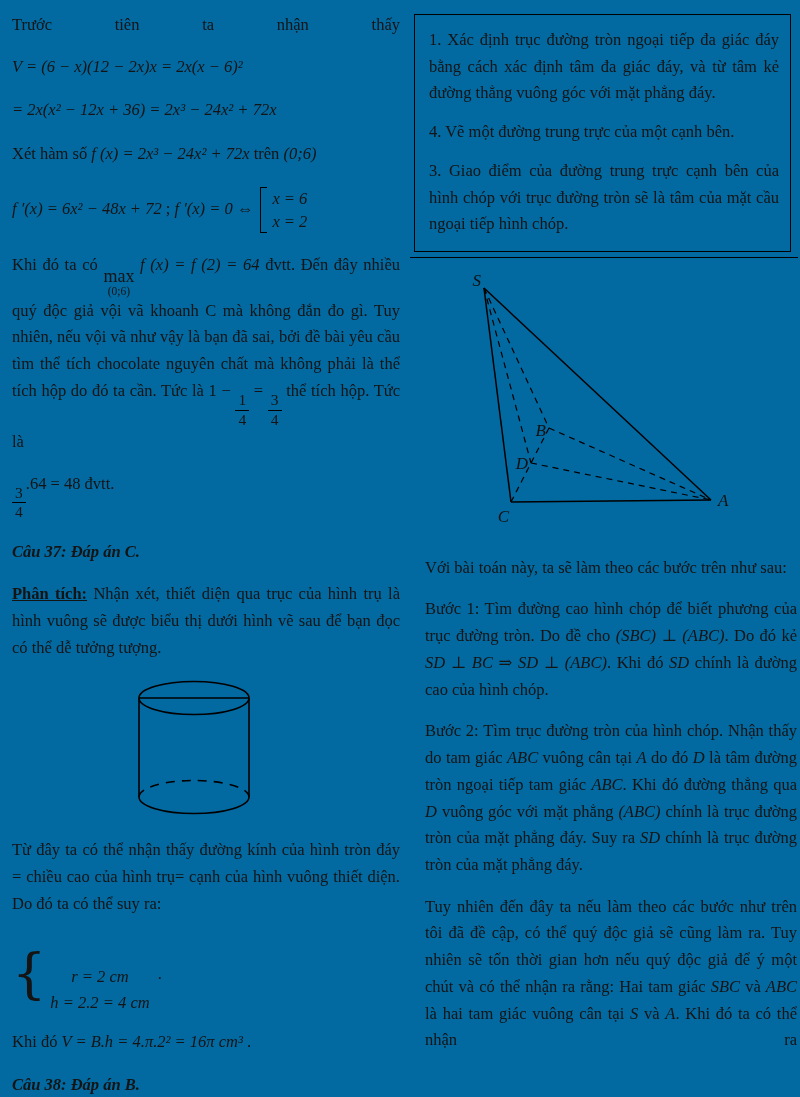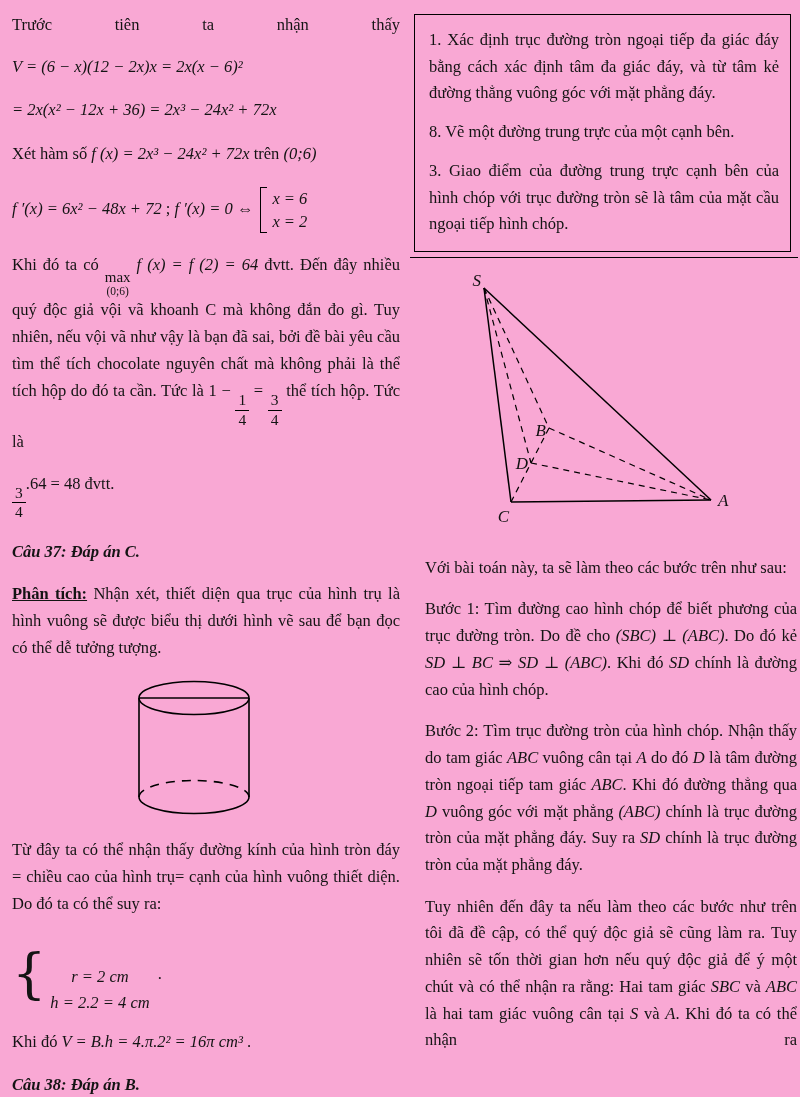--- a/index.html
+++ b/index.html
@@ -1,17 +1,17 @@
 <!DOCTYPE html>
 <html><head>
 <meta charset="utf-8">
 <style>
   html,body { margin:0; padding:0; background:#ffffff; }
   .page {
-    position:relative; width:800px; height:1097px; background:#f9a8d4;
+    position:relative; width:800px; height:1097px; background:#0369a1;
     font-family:"Liberation Serif","DejaVu Serif",serif;
     color:#141414; font-size:16.5px; line-height:1.62; overflow:hidden;
   }
   .col-left  { position:absolute; left:12px;  top:12px; width:388px; }
   .col-right { position:absolute; left:425px; top:0;    width:372px; }
   p { margin:0 0 15px 0; text-align:justify; }
   .eq { text-align:left; margin:0 0 17px 0; }
   .m { font-style:italic; }
   .heading { font-weight:bold; margin:3px 0 16px 0; text-align:left;font-style:italic; }
   .lbl { font-weight:bold; text-decoration:underline;margin-top:18px; }
@@ -25,21 +25,21 @@
 
   
   .frac { display:inline-flex; flex-direction:column; align-items:center;
           vertical-align:-0.62em; line-height:1.18; font-style:normal; font-size:15.5px; }
   .frac .num { padding:0 3px; border-bottom:1.1px solid #000; }
   .frac .den { padding:0 3px; }
 
   
   .understack { display:inline-flex; flex-direction:column; align-items:center;
                 vertical-align:-0.75em; line-height:1.02; }
-  .understack .top { font-size:15px; }
+  .understack .top { font-size:18px; }
   .understack .sub { font-size:11.5px; }
 
   
   .sq { display:inline-block; vertical-align:middle; margin-left:7px;
         position:relative; padding:2px 0 2px 12px; line-height:1.4; text-align:center; }
   .sq::before { content:""; position:absolute; left:0; top:2px; bottom:2px; width:6px;
                 border:1.6px solid #000; border-right:none; }
   .sq .case { display:block; }
 
   
@@ -119,21 +119,21 @@
 
     <p><span class="lbl">Phân tích:</span><span> Đây là bài toán quen thuộc trong hình học không gian. Có rất nhiều cách để tìm tâm mặt cầu ngoại tiếp khối đa diện.</span></p>
 
     
   </div>
 
   <div class="col-right">
 
     <div class="rule-box">
       <p>1. Xác định trục đường tròn ngoại tiếp đa giác đáy bằng cách xác định tâm đa giác đáy, và từ tâm kẻ đường thẳng vuông góc với mặt phẳng đáy.</p>
-      <p>8. Vẽ một đường trung trực của một cạnh bên.</p>
+      <p>4. Vẽ một đường trung trực của một cạnh bên.</p>
       <p>3. Giao điểm của đường trung trực cạnh bên của hình chóp với trục đường tròn sẽ là tâm của mặt cầu ngoại tiếp hình chóp.</p>
     </div>
     <div class="box-underline"></div>
 
     <div class="fig" style="margin:12px 0 14px 0;">
       <svg width="330" height="262" viewBox="0 0 330 262">
 
         <line x1="59" y1="18" x2="86" y2="232" stroke="#000" stroke-width="1.5"></line>
         <line x1="59" y1="18" x2="286" y2="230" stroke="#000" stroke-width="1.5"></line>
         <line x1="86" y1="232" x2="286" y2="230" stroke="#000" stroke-width="1.5"></line>

